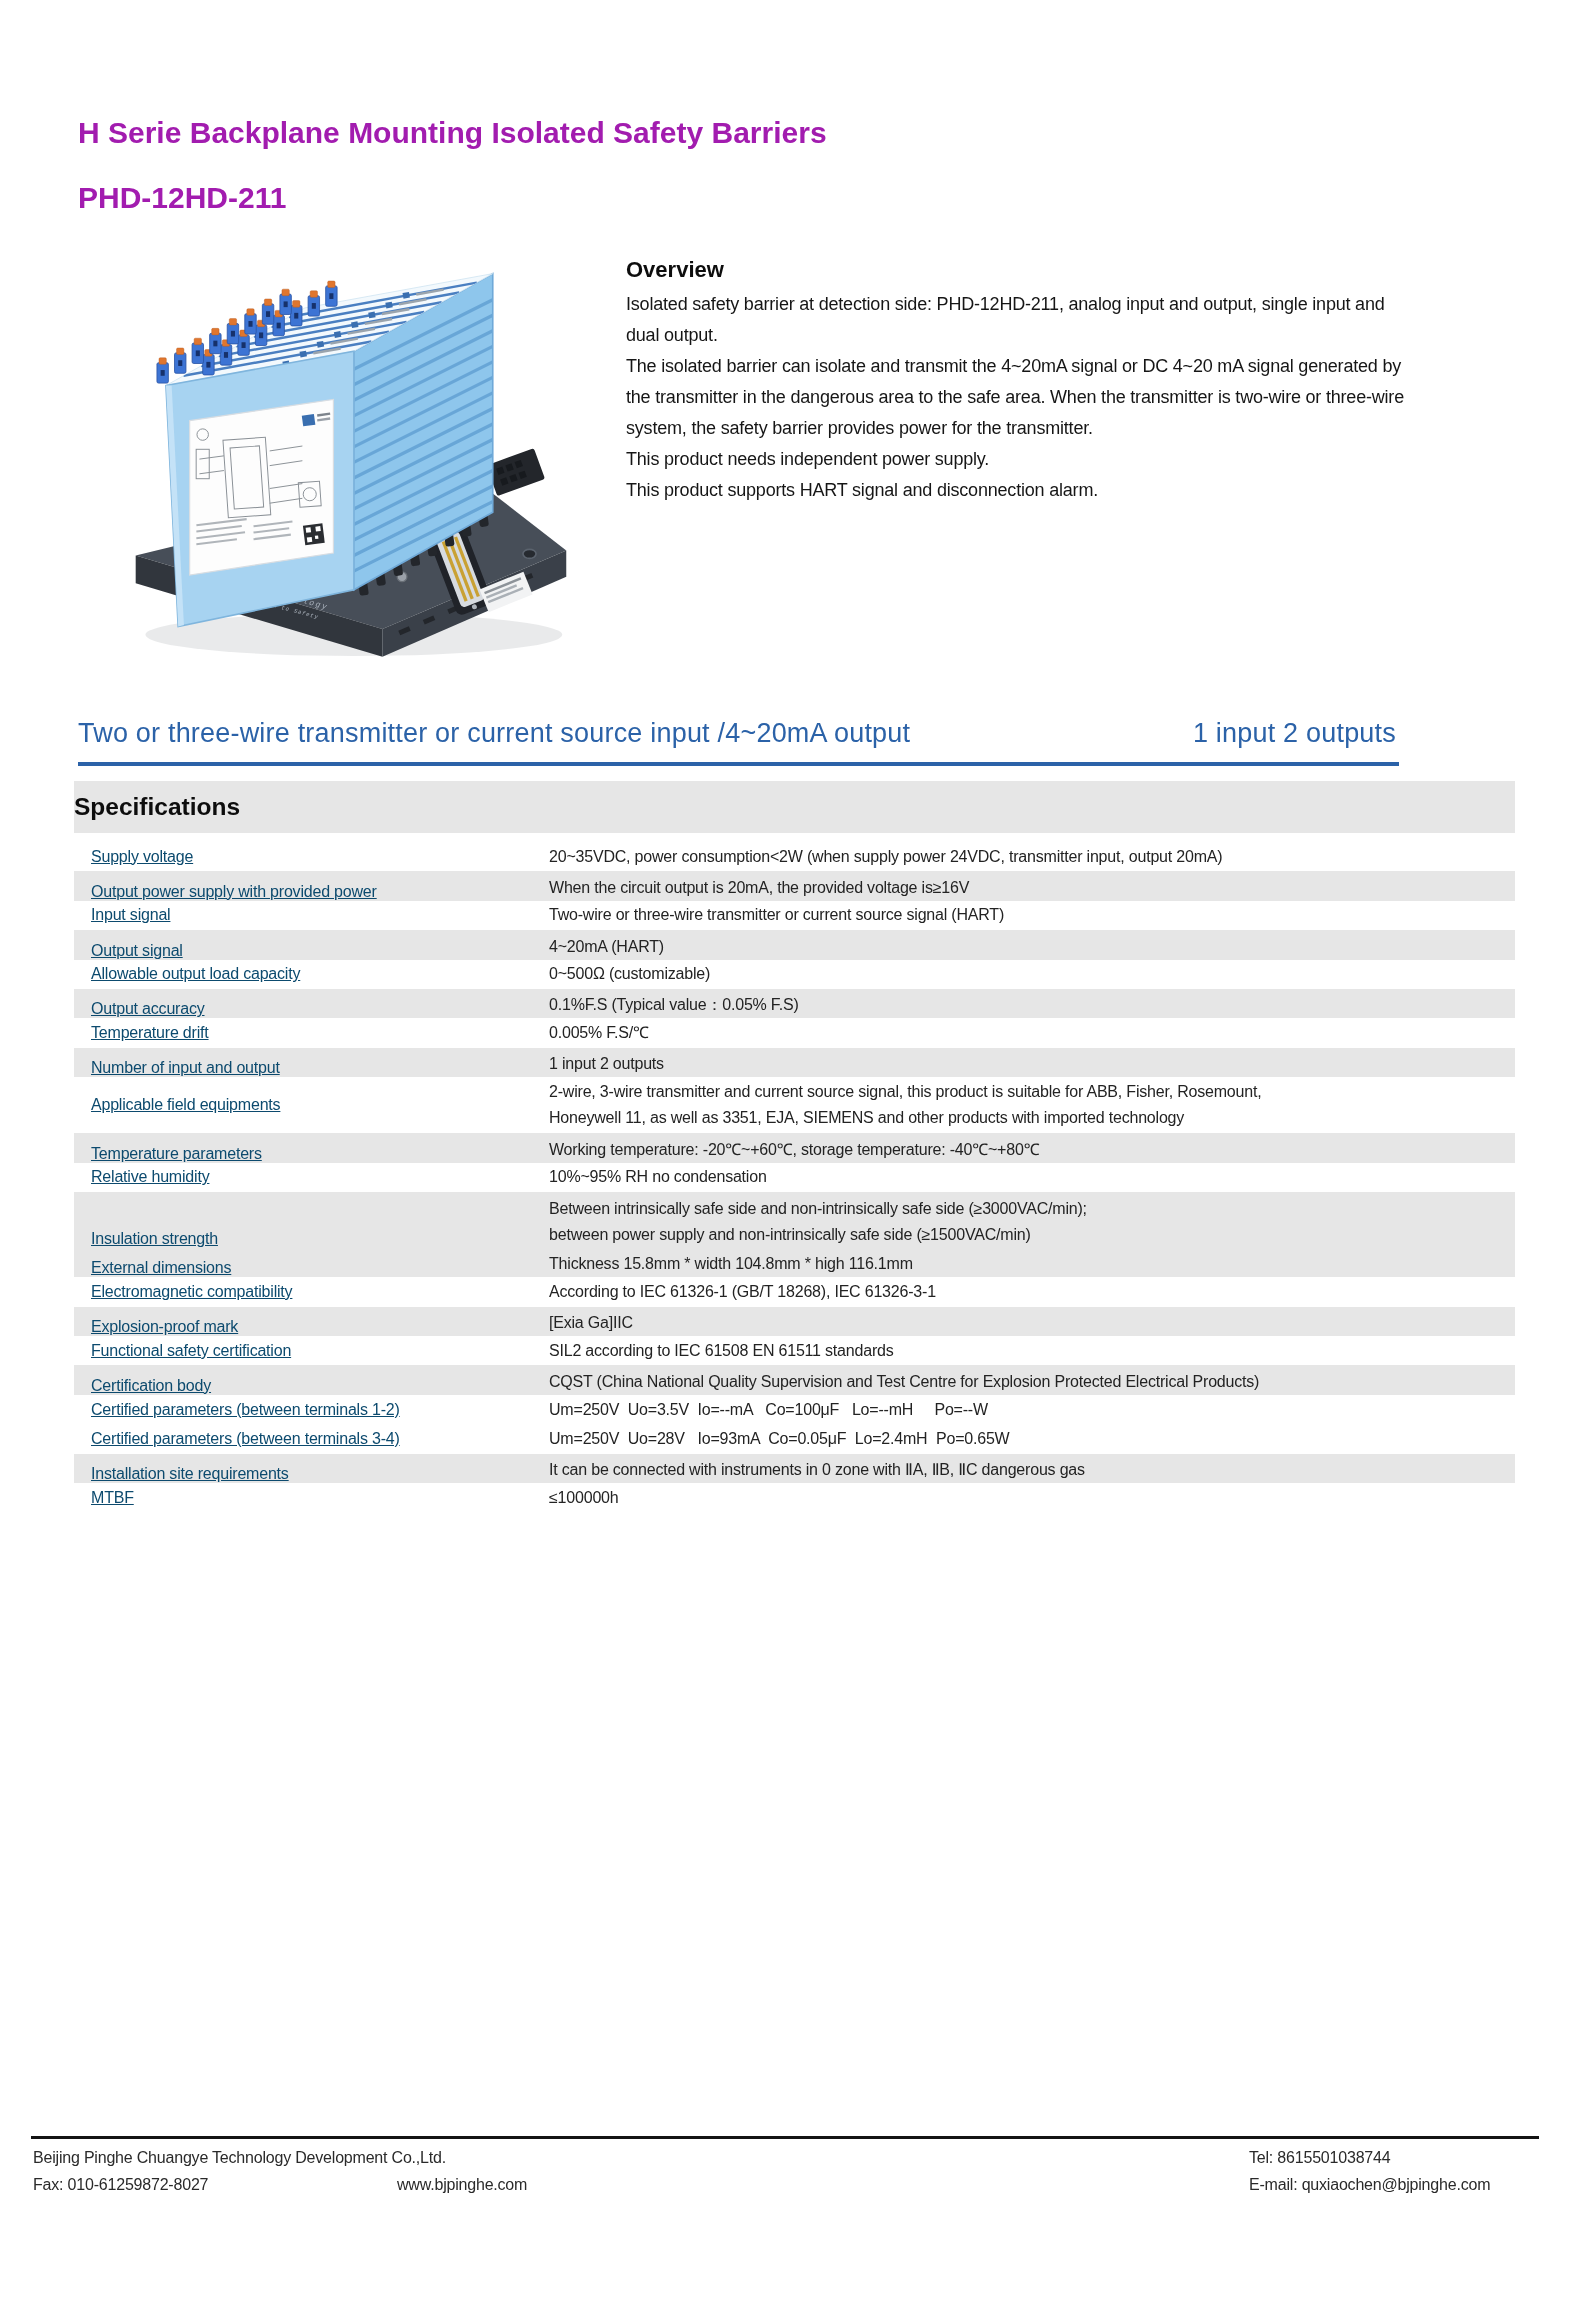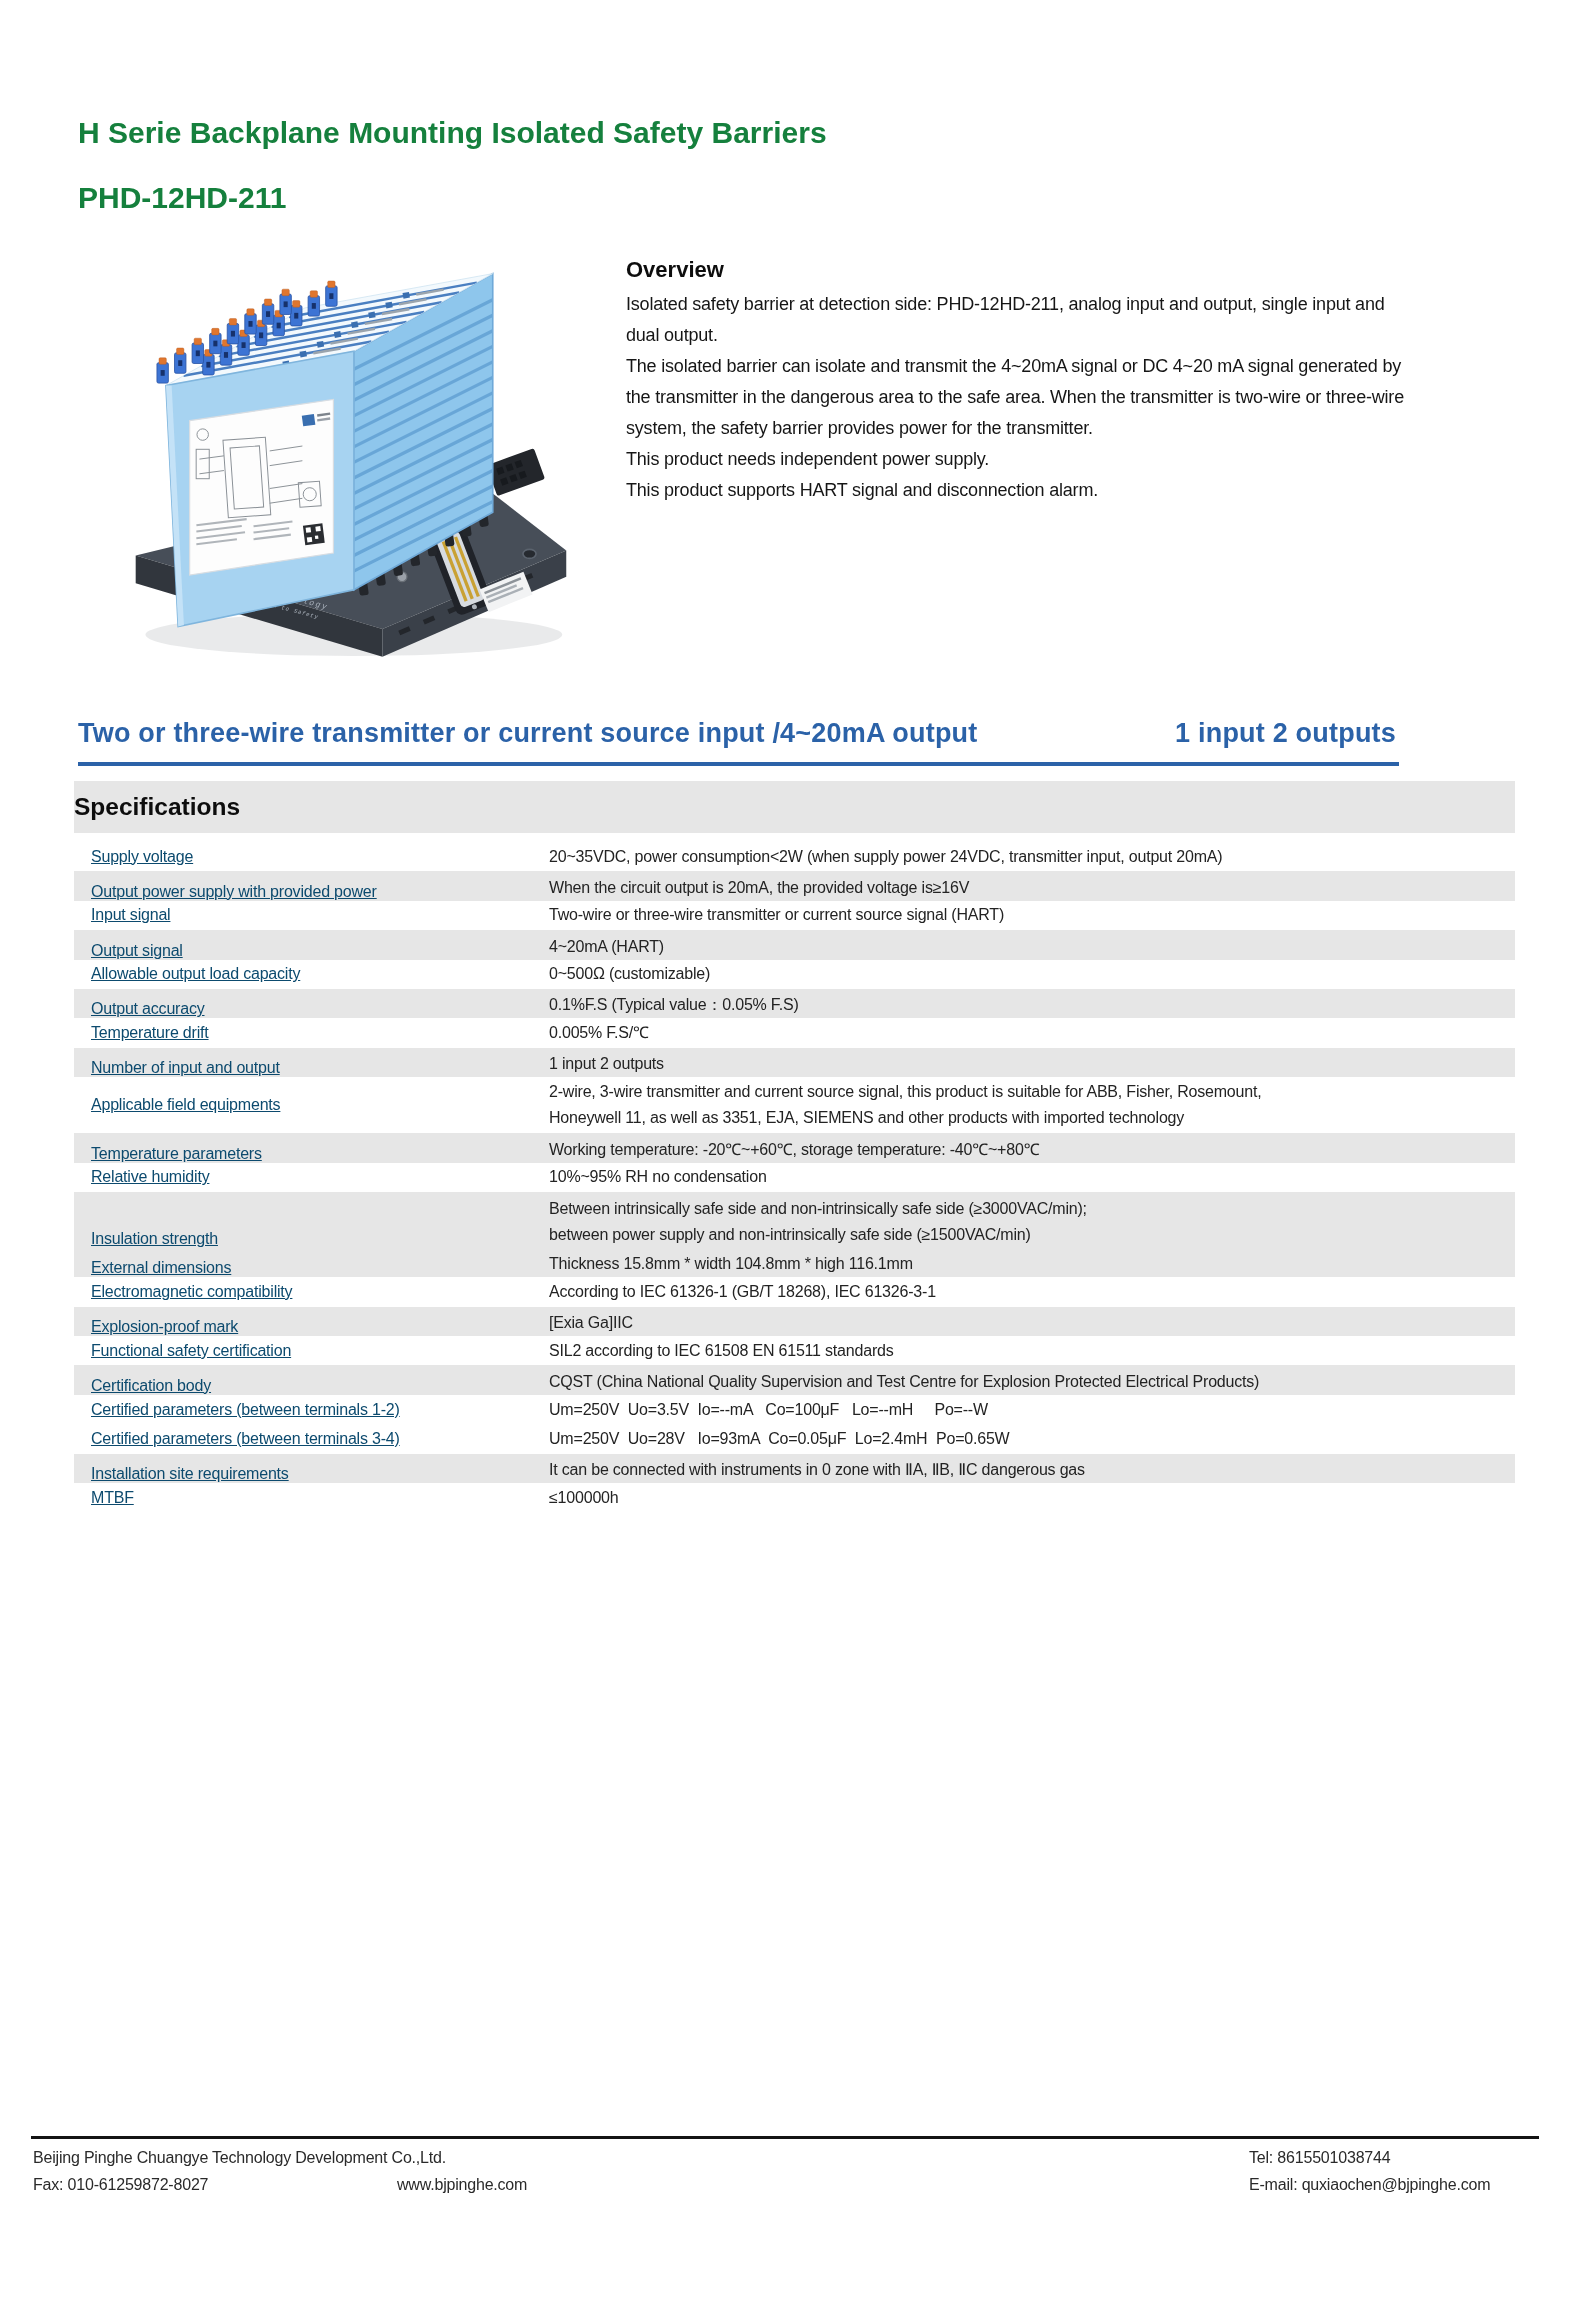--- a/index.html
+++ b/index.html
@@ -1,29 +1,29 @@
 <!DOCTYPE html>
 <html style="font-size:13px"><head>
 <meta charset="utf-8">
 <style>
   html,body{margin:0;padding:0;background:#ffffff;}
   body{width:1570px;height:2319px;position:relative;font-family:"Liberation Sans",sans-serif;color:#111;overflow:hidden;}
 
-  .title{position:absolute;left:78px;font-size:30px;font-weight:700;color:#15803d;letter-spacing:0;}
+  .title{position:absolute;left:78px;font-size:30px;font-weight:700;color:#a21caf;letter-spacing:0;}
   #title1{top:116px;}
   #title2{top:181px;}
 
   .product{position:absolute;left:121px;top:263px;width:451px;height:402px;}
 
   .overview{position:absolute;left:626px;top:257px;width:932px;}
   .ov-heading{font-size:22px;font-weight:700;margin:0 0 6px 0;color:#0d0d0d;}
   .ov-line{font-size:18px;line-height:31px;color:#161616;letter-spacing:-0.2px;}
 
   .sec-head{position:absolute;left:78px;top:718px;width:1318px;display:flex;justify-content:space-between;
-            font-size:27px;font-weight:700;color:#2b62a8;letter-spacing:0.2px;}
+            font-size:27px;font-weight:400;color:#2b62a8;letter-spacing:0.2px;}
   .sec-rule{position:absolute;left:78px;top:762px;width:1321px;height:4.1px;background:#2b62a8;}
 
   .spec-bar{position:absolute;left:74px;top:781px;width:1441px;height:52px;background:#e6e6e6;
             display:flex;align-items:center;box-sizing:border-box;}
   .spec-bar .t{font-size:24.5px;font-weight:700;color:#0d0d0d;}
 
   .spec-table{position:absolute;left:74px;top:842px;width:1441px;}
   .srow{display:flex;align-items:center;min-height:29.4px;}
   .srow.alt{background:#e6e6e6;align-items:flex-end;}
   .srow.two{min-height:56px;}

